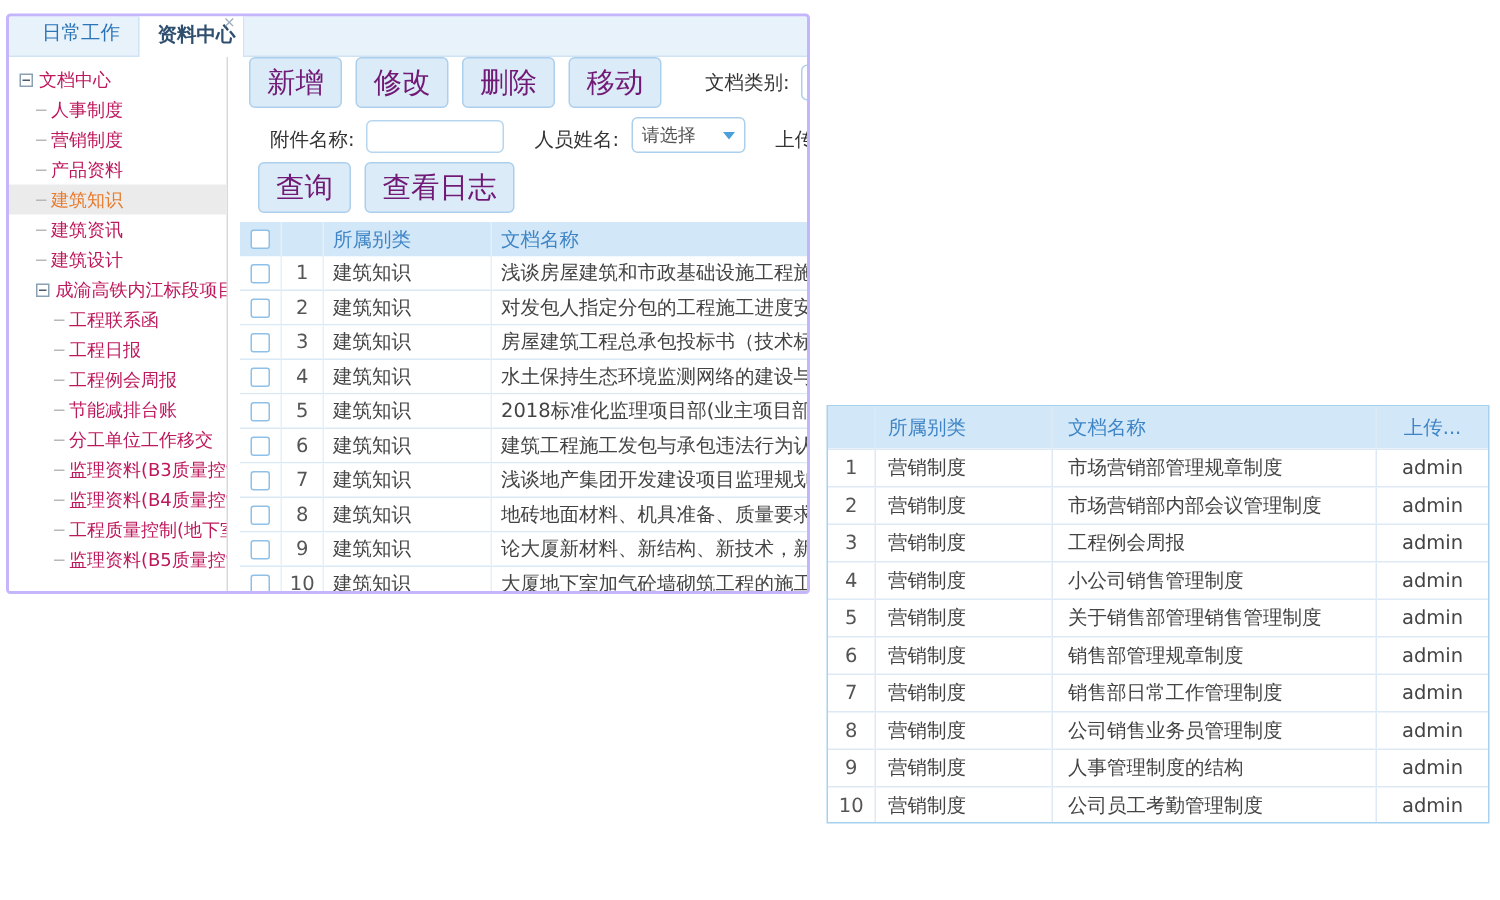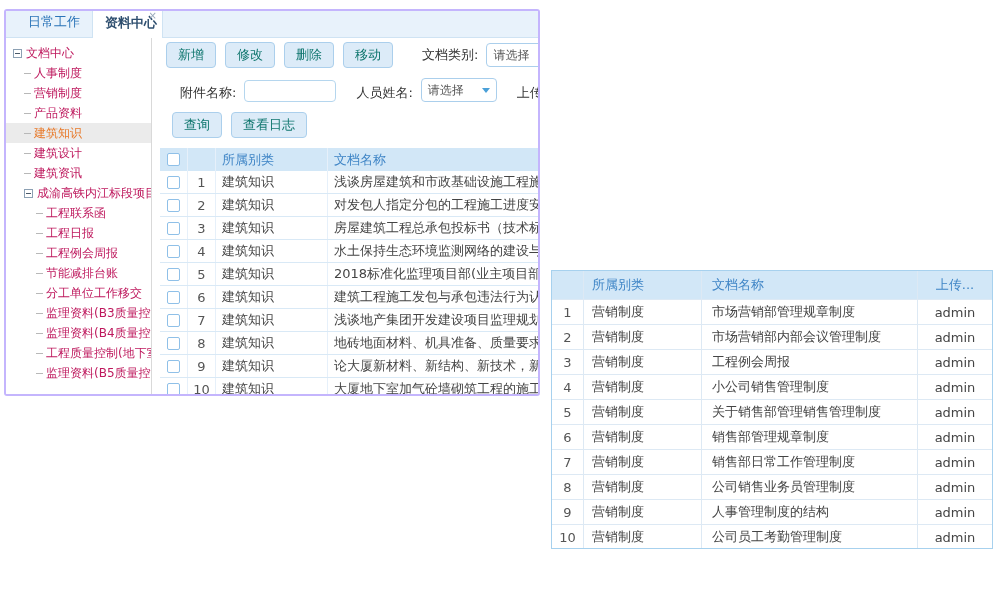--- a/index.html
+++ b/index.html
@@ -53,21 +53,21 @@
   }
   .dash { width:7px; border-top:1px solid #b8b8b8; margin-right:3px; flex:none; }
   
   .content { flex:1; overflow:hidden; padding:5px 0 0 8px; background:#fff; }
   .trow { display:flex; align-items:center; margin-bottom:11px; height:24px; white-space:nowrap; }
   .trow.r1 { padding-left:6px; }
   .trow.r2 { padding-left:20px;align-items:flex-end; }
   .trow.r3 { padding-left:12px; }
   .btn {
     background:#dcebf8; border:1px solid #abcfec; border-radius:4px;
-    color:#0f766e; font-size:13px; padding:3px 11px; margin-right:9px;
+    color:#701a75; font-size:19px; padding:3px 11px; margin-right:9px;
     cursor:pointer; white-space:nowrap;
   }
   .lbl { font-size:13px; color:#333333; white-space:nowrap; }
   .ml20 { margin-left:20px; }
   .select {
     display:flex; align-items:center; justify-content:space-between;
     width:76px; height:24px; border:1px solid #abcfec; border-radius:4px;
     background:#fff; padding:0 6px; margin-left:8px; cursor:pointer; flex:none;
   }
   .select .val { font-size:12px; color:#555; }
@@ -142,25 +142,25 @@
       <div class="titem lvl1">
         <span class="dash"></span>
         <span>产品资料</span>
       </div>
       <div class="titem lvl1 selected">
         <span class="dash"></span>
         <span>建筑知识</span>
       </div>
       <div class="titem lvl1">
         <span class="dash"></span>
+        <span>建筑资讯</span>
+      </div>
+      <div class="titem lvl1">
+        <span class="dash"></span>
         <span>建筑设计</span>
-      </div>
-      <div class="titem lvl1">
-        <span class="dash"></span>
-        <span>建筑资讯</span>
       </div>
       <div class="titem lvl1">
         <span class="minusbox"></span>
         <span>成渝高铁内江标段项目</span>
       </div>
       <div class="titem lvl2">
         <span class="dash"></span>
         <span>工程联系函</span>
       </div>
       <div class="titem lvl2">

